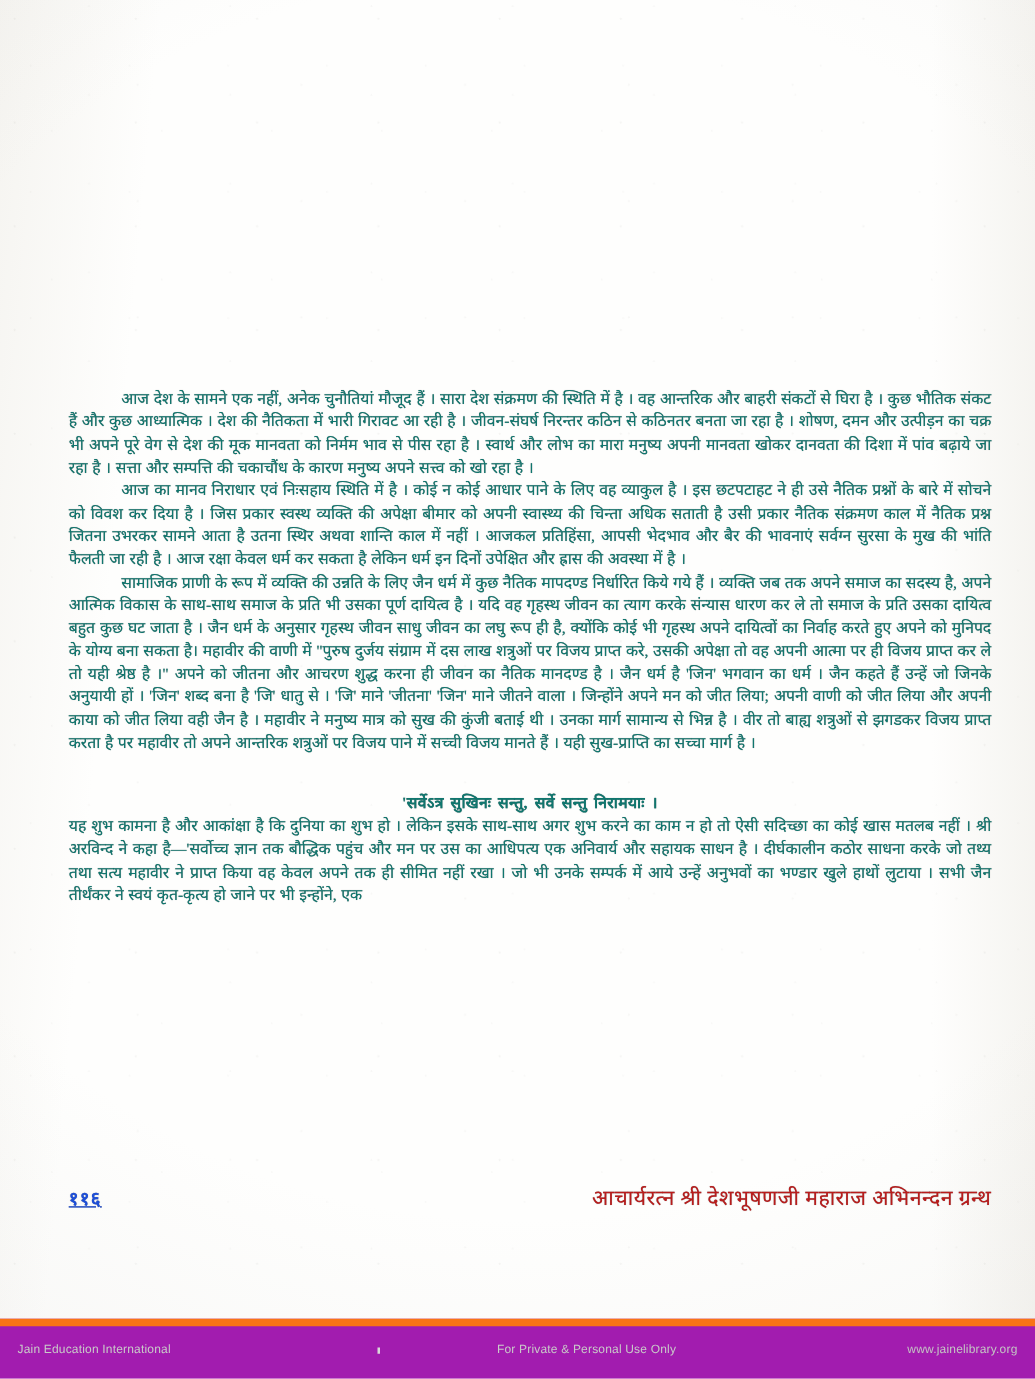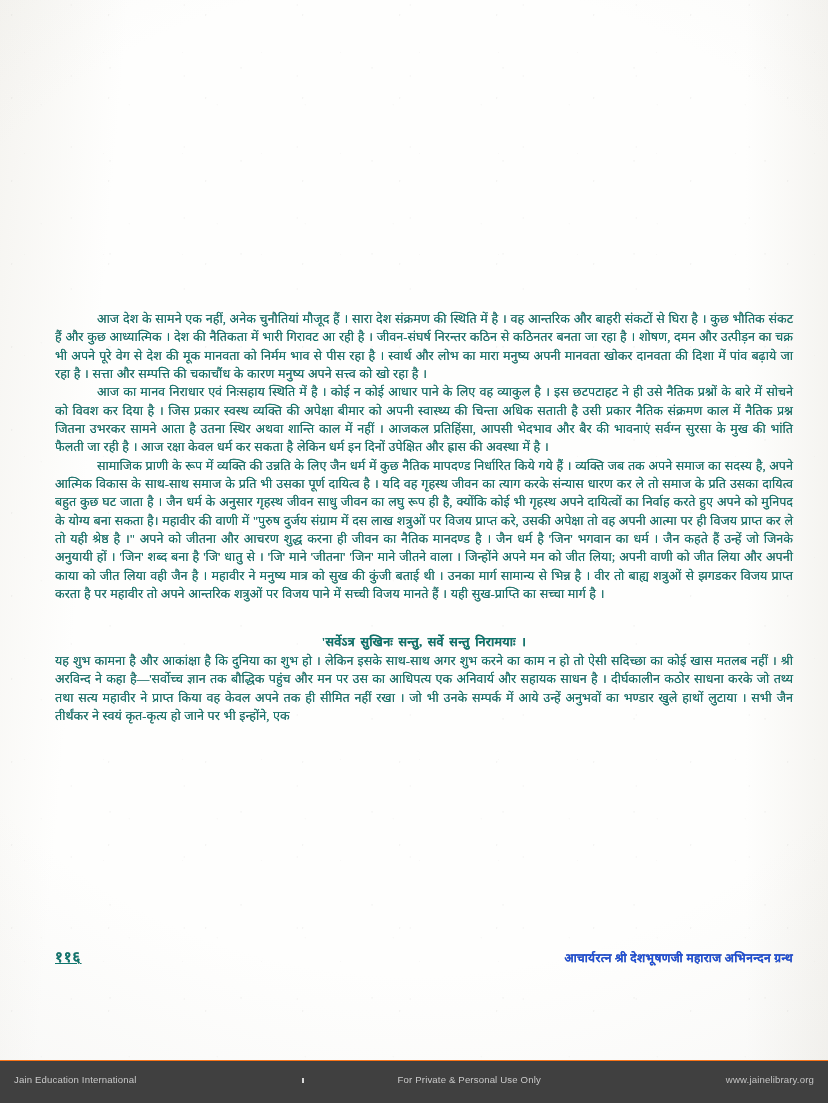--- a/index.html
+++ b/index.html
@@ -124,43 +124,43 @@
     position: absolute;
     left: 55px;
     top: 946px;
     width: 738px;
     display: flex;
     align-items: baseline;
     justify-content: space-between;
   }
   #folio {
     font-size: 15px;
-    color: #0f766e;
+    color: #1d4ed8;
     letter-spacing: 1px;
     font-weight: 600;
     text-shadow: 0 0 0.6px rgba(25,25,25,0.5);
     text-decoration: underline;
   }
   #running-head {
-    font-size: 12px;
-    color: #1d4ed8;
+    font-size: 17px;
+    color: #b91c1c;
     letter-spacing: 0.35px;
-    font-weight: 700;
+    font-weight: 400;
     text-shadow: 0 0 0.6px rgba(25,25,25,0.5);
   }
 
   
   #scan-bar {
     position: absolute;
     left: 0;
     right: 0;
     bottom: 0;
     height: 42px;
-    background: #404040;
-    border-top: 1px solid #f97316;
+    background: #a21caf;
+    border-top: 6px solid #f97316;
   }
   #scan-bar-inner {
     position: absolute;
     left: 14px;
     right: 14px;
     top: 13px;
     display: flex;
     align-items: center;
     justify-content: space-between;
     font-family: "Liberation Sans", "DejaVu Sans", sans-serif;

